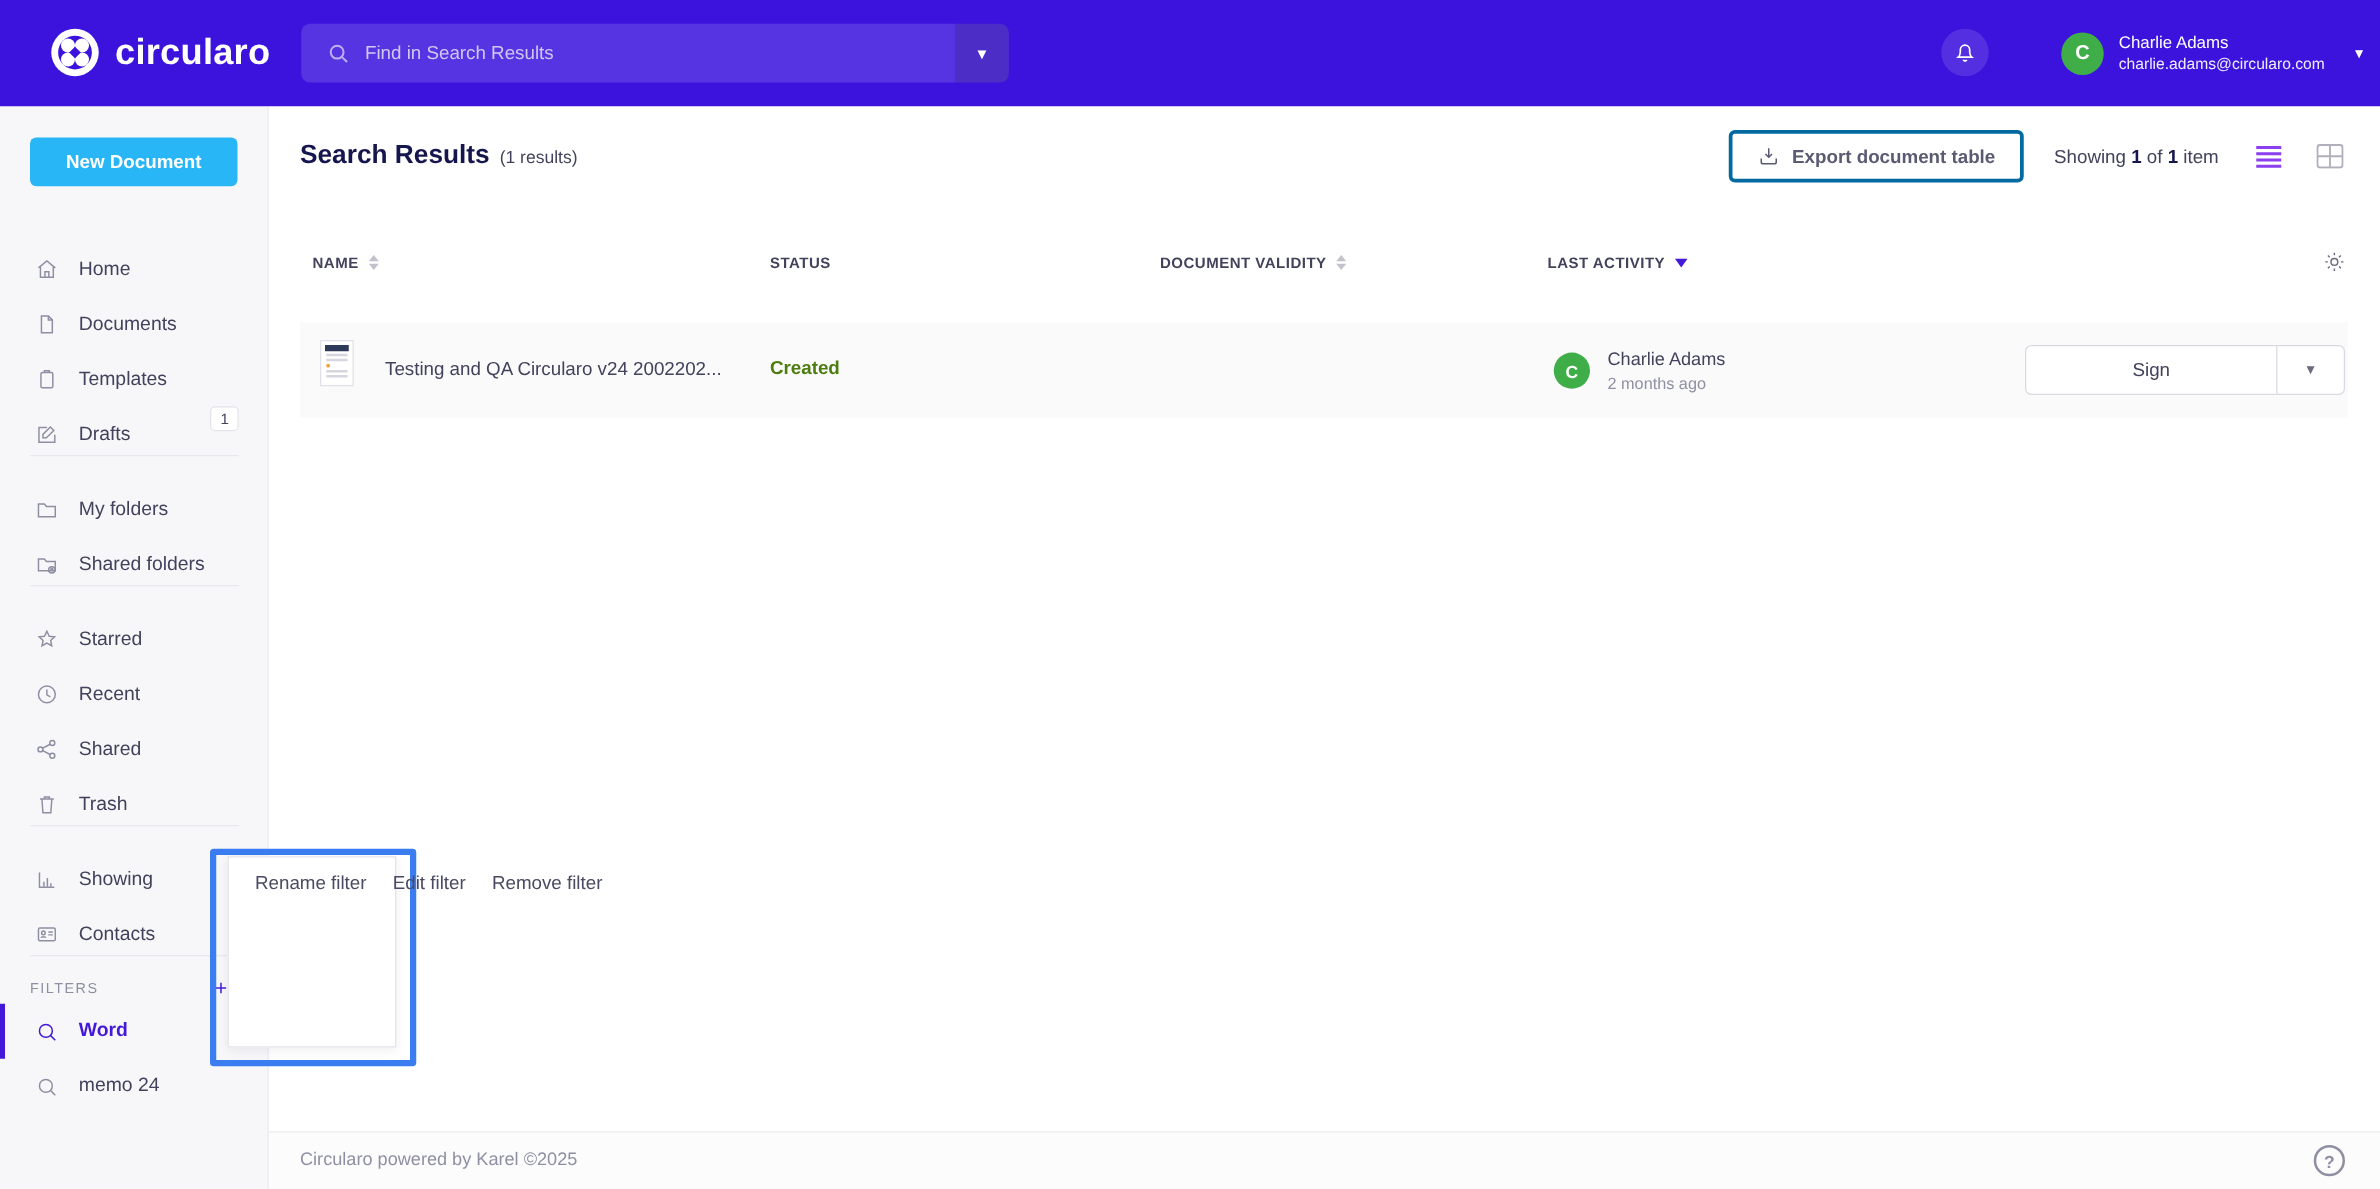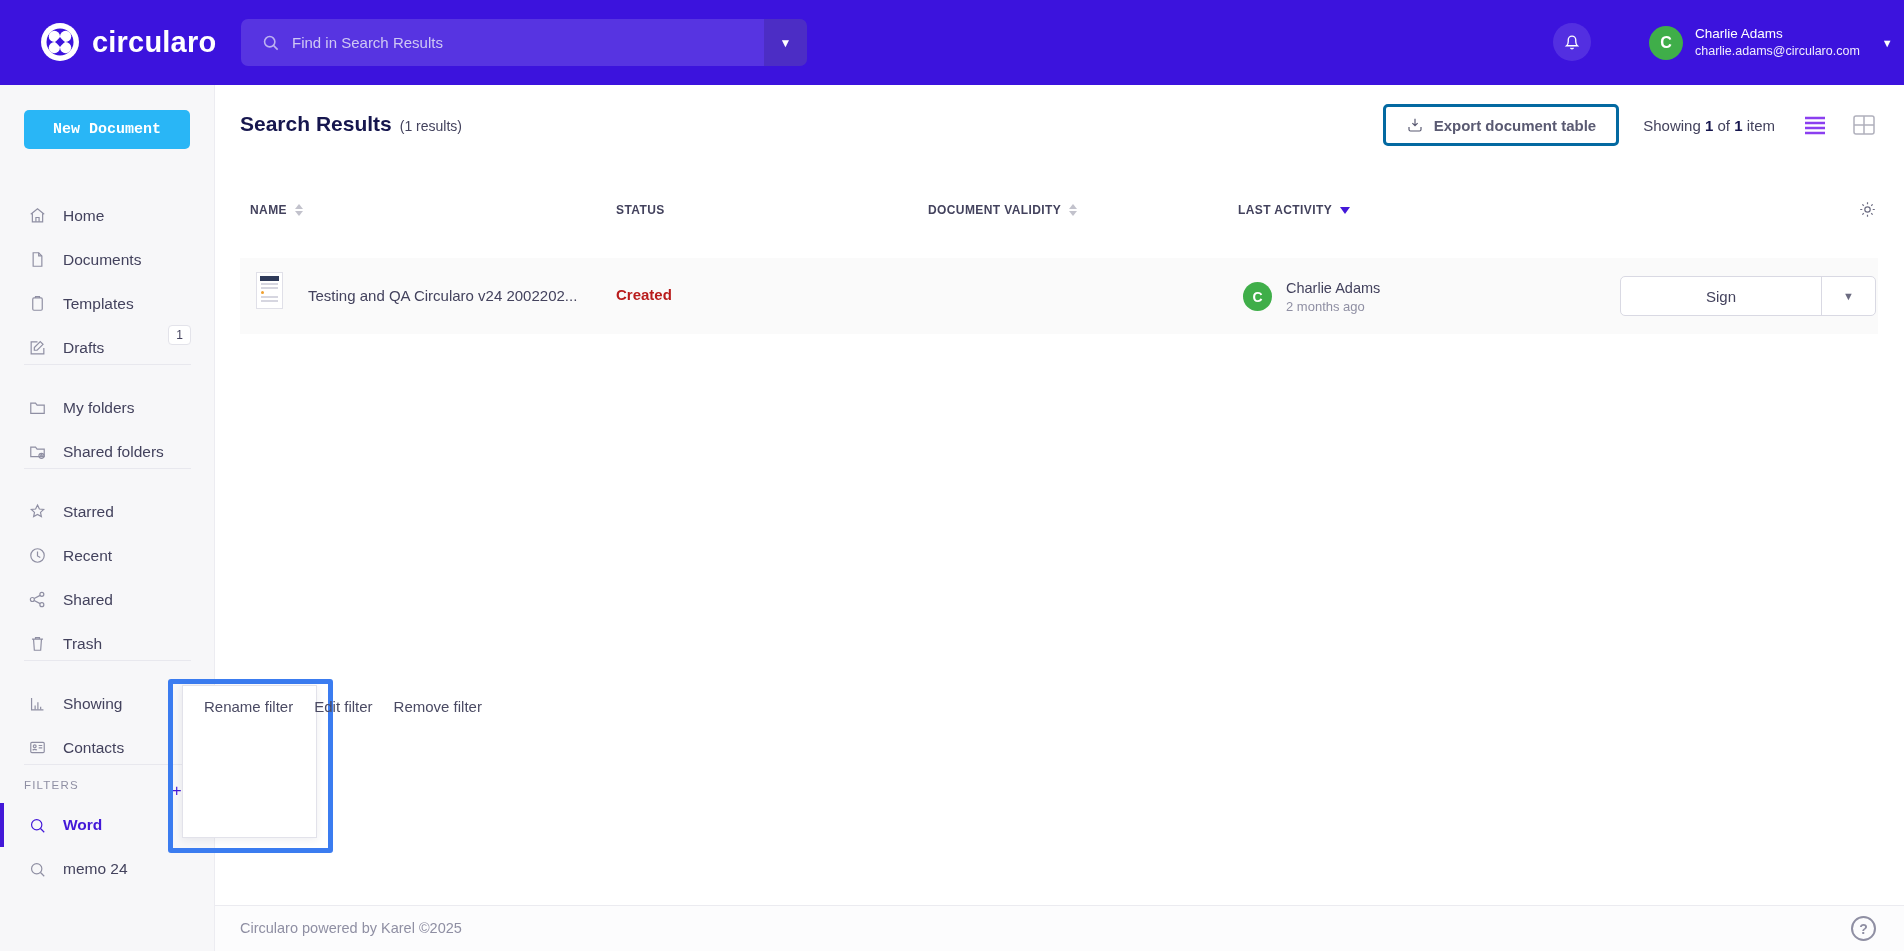--- a/index.html
+++ b/index.html
@@ -25,29 +25,29 @@
     display:flex; align-items:center; justify-content:center; font-weight:bold; font-size:16px; flex:0 0 auto; }
   .user-name { color:#fff; font-size:13.5px; line-height:1.35; }
   .user-email { color:rgba(255,255,255,.92); font-size:12.5px; line-height:1.35; }
   .user-caret { color:#fff; font-size:11px; margin-left:10px; }
 
   
   .sidebar { position:absolute; left:0; top:85px; width:215px; height:866px;
     background:#f7f7f9; border-right:1px solid #ececf1; z-index:10; }
   .new-doc { position:absolute; left:24px; top:25px; width:166px; height:39px; background:#29b6f6;
     border:none; border-radius:5px; color:#fff; font-size:15px; font-weight:bold;
-    font-family:Liberation Mono, monospace; cursor:pointer; }
+    font-family:Liberation Sans, sans-serif; cursor:pointer; }
   .nav { position:absolute; left:0; top:96px; width:215px; }
   .nav-item { height:44px; display:flex; align-items:flex-end; padding-left:28px; gap:16px;
     font-size:15.5px; color:#43425d; cursor:pointer; position:relative; }
   .nav-item svg { stroke:#8f8fa3; flex:0 0 auto; }
   .nav-badge { position:absolute; right:24px; top:12px; background:#fff; border:1px solid #e3e3ea;
     border-radius:4px; font-size:12px; color:#43425d; padding:2px 7px; }
   .divider { height:1px; background:#e8e8ee; margin:7px 24px 8px 24px; border:none; }
-  .filters-head { height:30px; display:flex; align-items:flex-start; padding:6px 24px 0 24px;
+  .filters-head { height:30px; display:flex; align-items:center; padding:6px 24px 0 24px;
     font-size:11.5px; color:#8f8fa3; letter-spacing:1.2px; position:relative; }
   .add-filter { position:absolute; right:32px; top:8px; color:#4318d8; font-size:17px; cursor:pointer; }
   .filter-item { height:44px; display:flex; align-items:center; padding-left:28px; gap:16px;
     font-size:15.5px; cursor:pointer; position:relative; color:#43425d; }
   .filter-item svg { stroke:#8f8fa3; }
   .filter-item.active { color:#4318d8; font-weight:bold; }
   .filter-item.active svg { stroke:#4318d8; }
   .active-bar { position:absolute; left:0; top:0; width:4px; height:44px; background:#4318d8; }
 
   
@@ -82,21 +82,21 @@
   .tri-dn.purple { border-top-color:#4318d8; border-left-width:5px; border-right-width:5px; border-top-width:7px; }
   .gear-btn { position:absolute; right:27px; top:5px; background:none; border:none; cursor:pointer; }
 
   .row { position:absolute; left:25px; top:173px; width:1638px; height:76px; background:#fafafa; }
   .thumb { position:absolute; left:16px; top:14px; width:27px; height:37px; background:#fff;
     border:1px solid #e0e0e8; }
   .thumb .t-head { height:5px; background:#2e3a59; margin:3px 3px 2px 3px; }
   .thumb .t-line { height:2px; background:#d6d6e0; margin:2px 4px; }
   .thumb .t-dot { width:3px; height:3px; background:#f0a030; border-radius:50%; margin:2px 4px; }
   .doc-name { position:absolute; left:68px; top:29px; font-size:15px; color:#43425d; cursor:pointer; }
-  .doc-status { position:absolute; left:376px; top:28px; font-size:15px; font-weight:bold; color:#b91c1c; }
+  .doc-status { position:absolute; left:376px; top:28px; font-size:15px; font-weight:bold; color:#4d7c0f; }
   .row-avatar { position:absolute; left:1003px; top:24px; width:29px; height:29px; border-radius:50%;
     background:#3fae49; color:#fff; font-size:14px; font-weight:bold;
     display:flex; align-items:center; justify-content:center; }
   .act-user { position:absolute; left:1046px; top:22px; font-size:14.5px; color:#43425d; }
   .act-time { position:absolute; left:1046px; top:41px; font-size:13px; color:#8f8fa3; }
   .sign-btn { position:absolute; left:1380px; top:18px; width:256px; height:40px; background:#fff;
     border:1px solid #d9d9e3; border-radius:5px; display:flex; cursor:pointer; }
   .sign-label { flex:1; display:flex; align-items:center; justify-content:center;
     font-size:15px; color:#43425d; }
   .sign-caret { width:54px; border-left:1px solid #d9d9e3; display:flex; align-items:center;

